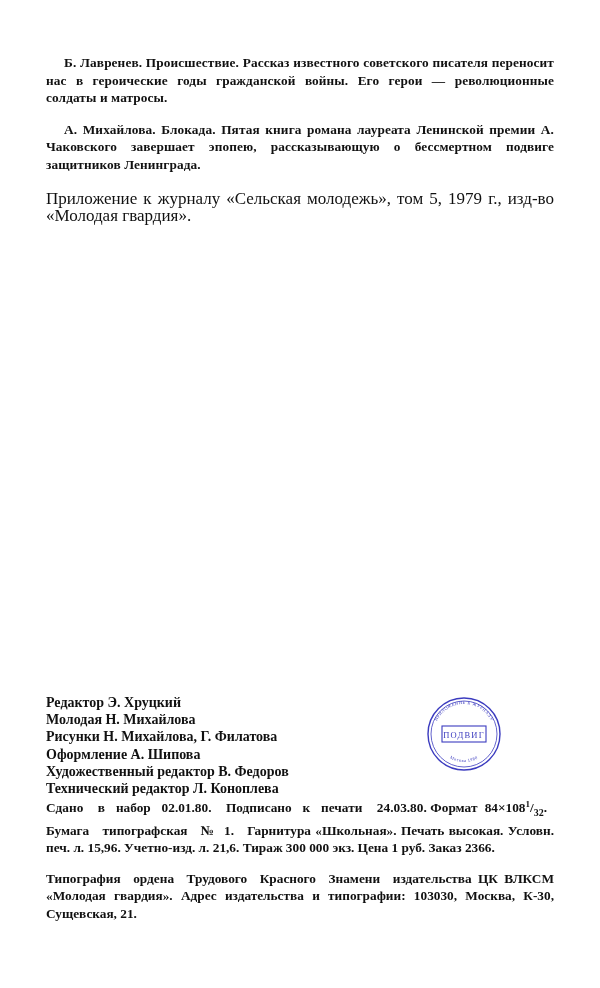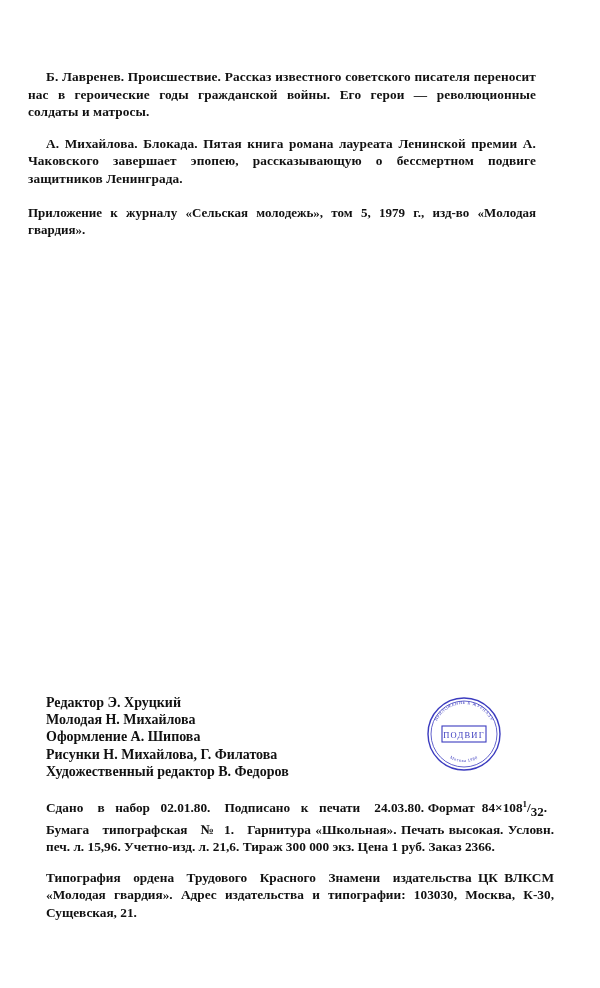--- a/index.html
+++ b/index.html
@@ -17,24 +17,23 @@
   }
   .page {
     position: absolute;
     left: 0; top: 0;
     width: 600px;
     height: 988px;
     box-sizing: border-box;
   }
   .content {
     position: absolute;
-    left: 28px;
+    left: 46px;
     top: 54px;
     width: 508px;
-    margin-top: 14px;
   }
   p.blk {
     margin: 0 0 14px 0;
     font-size: 13.3px;
     line-height: 17.6px;
     text-align: justify;
     font-weight: bold;
     letter-spacing: 0.1px;
   }
   p.blk .ind {
@@ -45,23 +44,23 @@
     font-weight: bold;
   }
   .annotation-group p.blk:last-child {
     margin-bottom: 0;
   }
   .imprint-note {
     margin-top: 16px;
   }
   .imprint-note p {
     margin: 0;
-    font-size: 13px;
+    font-size: 17px;
     line-height: 17.6px;
-    font-weight: bold;
+    font-weight: normal;
     text-align: justify;
   }
   .colophon {
     position: absolute;
     left: 46px;
     top: 694px;
     width: 330px;
   }
   .colophon .crline {
     font-size: 14px;
@@ -95,21 +94,21 @@
   .frac {
     display: inline-block;
     position: relative;
     font-size: 13.3px;
   }
   .frac sup {
     font-size: 9px;
     vertical-align: super;
   }
   .frac sub {
-    font-size: 13px;
+    font-size: 10px;
     vertical-align: sub;
   }
 </style>
 </head>
 <body>
 
 <div class="page">
 
   <div class="content annotation-group">
 
@@ -125,23 +124,24 @@
       <p>
         <span class="ind"></span><span>Приложение к журналу «Сельская молодежь», том 5, 1979 г., изд-во «Молодая гвардия».</span>
       </p>
     </div>
 
   </div>
 
   <div class="colophon">
     <div class="crline">Редактор Э. Хруцкий</div>
     <div class="crline">Молодая Н. Михайлова</div>
+    <div class="crline">Рисунки Н. Михайлова, Г. Филатова</div>
     <div class="crline">Оформление А. Шипова</div>
-    <div class="crline">Рисунки Н. Михайлова, Г. Филатова</div>
     <div class="crline">Художественный редактор В. Федоров</div>
+    <div class="crline">Технический редактор Л. Коноплева</div>
   </div>
 
   <div class="stampwrap">
     <svg width="92" height="92" viewBox="0 0 92 92">
       <defs>
         <path id="arcTop" d="M 16,46 A 30,30 0 0 1 76,46"></path>
         <path id="arcBottom" d="M 18,46 A 28,28 0 0 0 74,46"></path>
       </defs>
       <circle cx="46" cy="46" r="36" fill="none" stroke="#3b3bbf" stroke-width="1.4"></circle>
       <circle cx="46" cy="46" r="33" fill="none" stroke="#3b3bbf" stroke-width="0.8"></circle>

